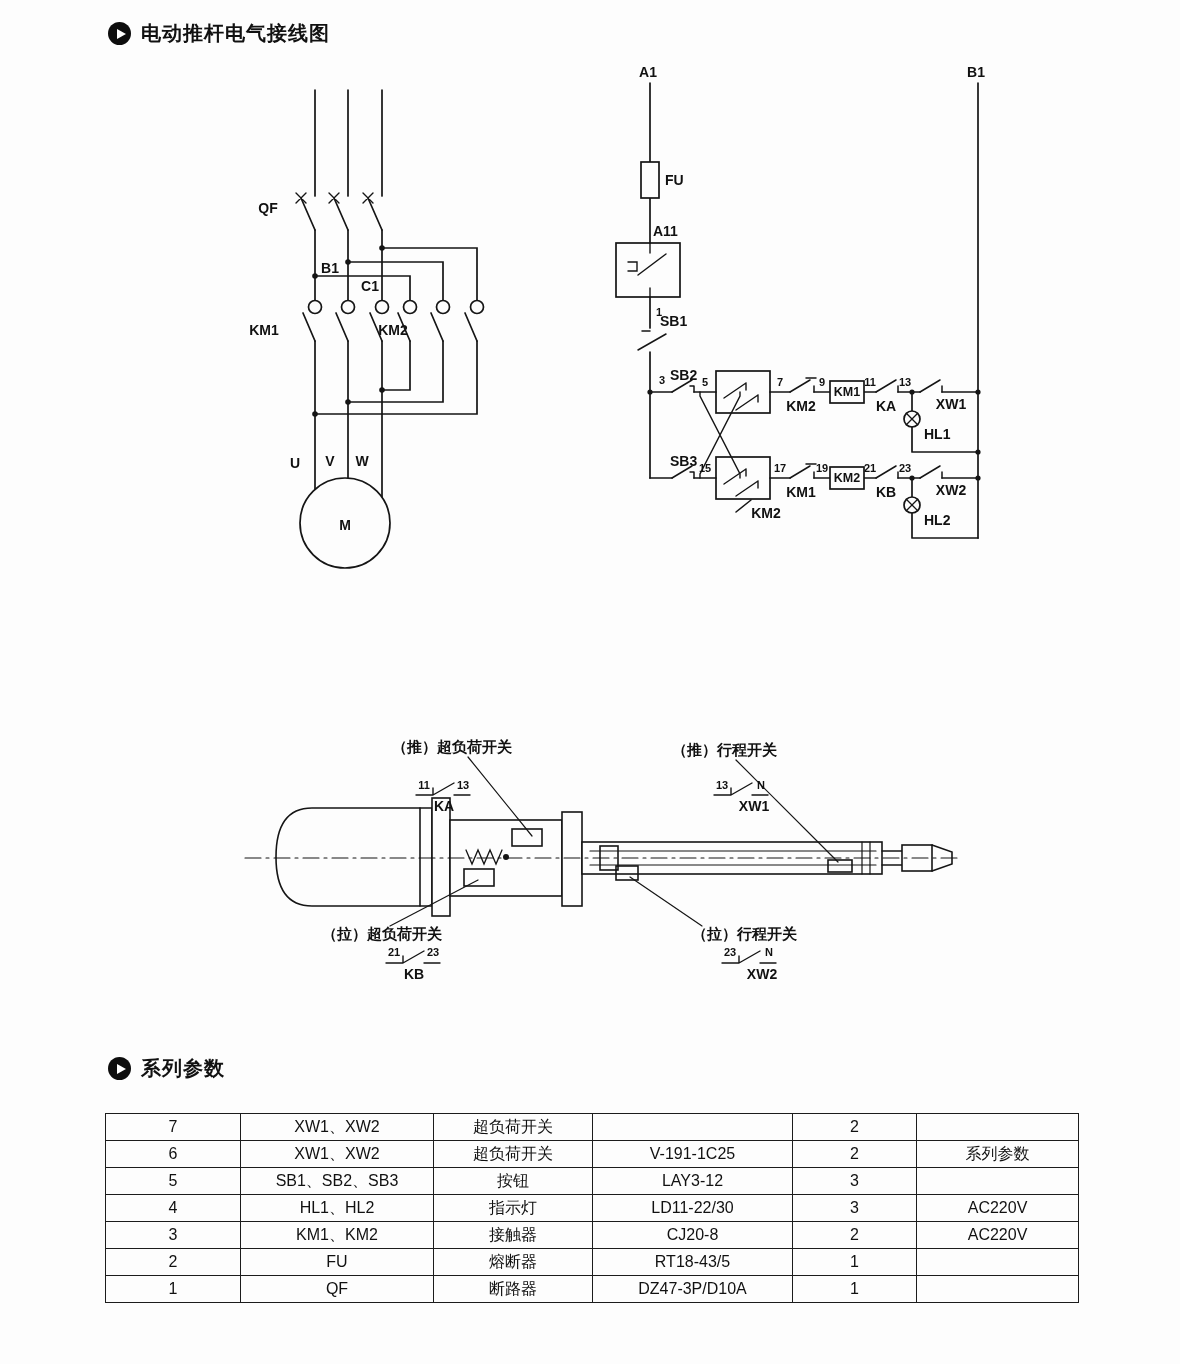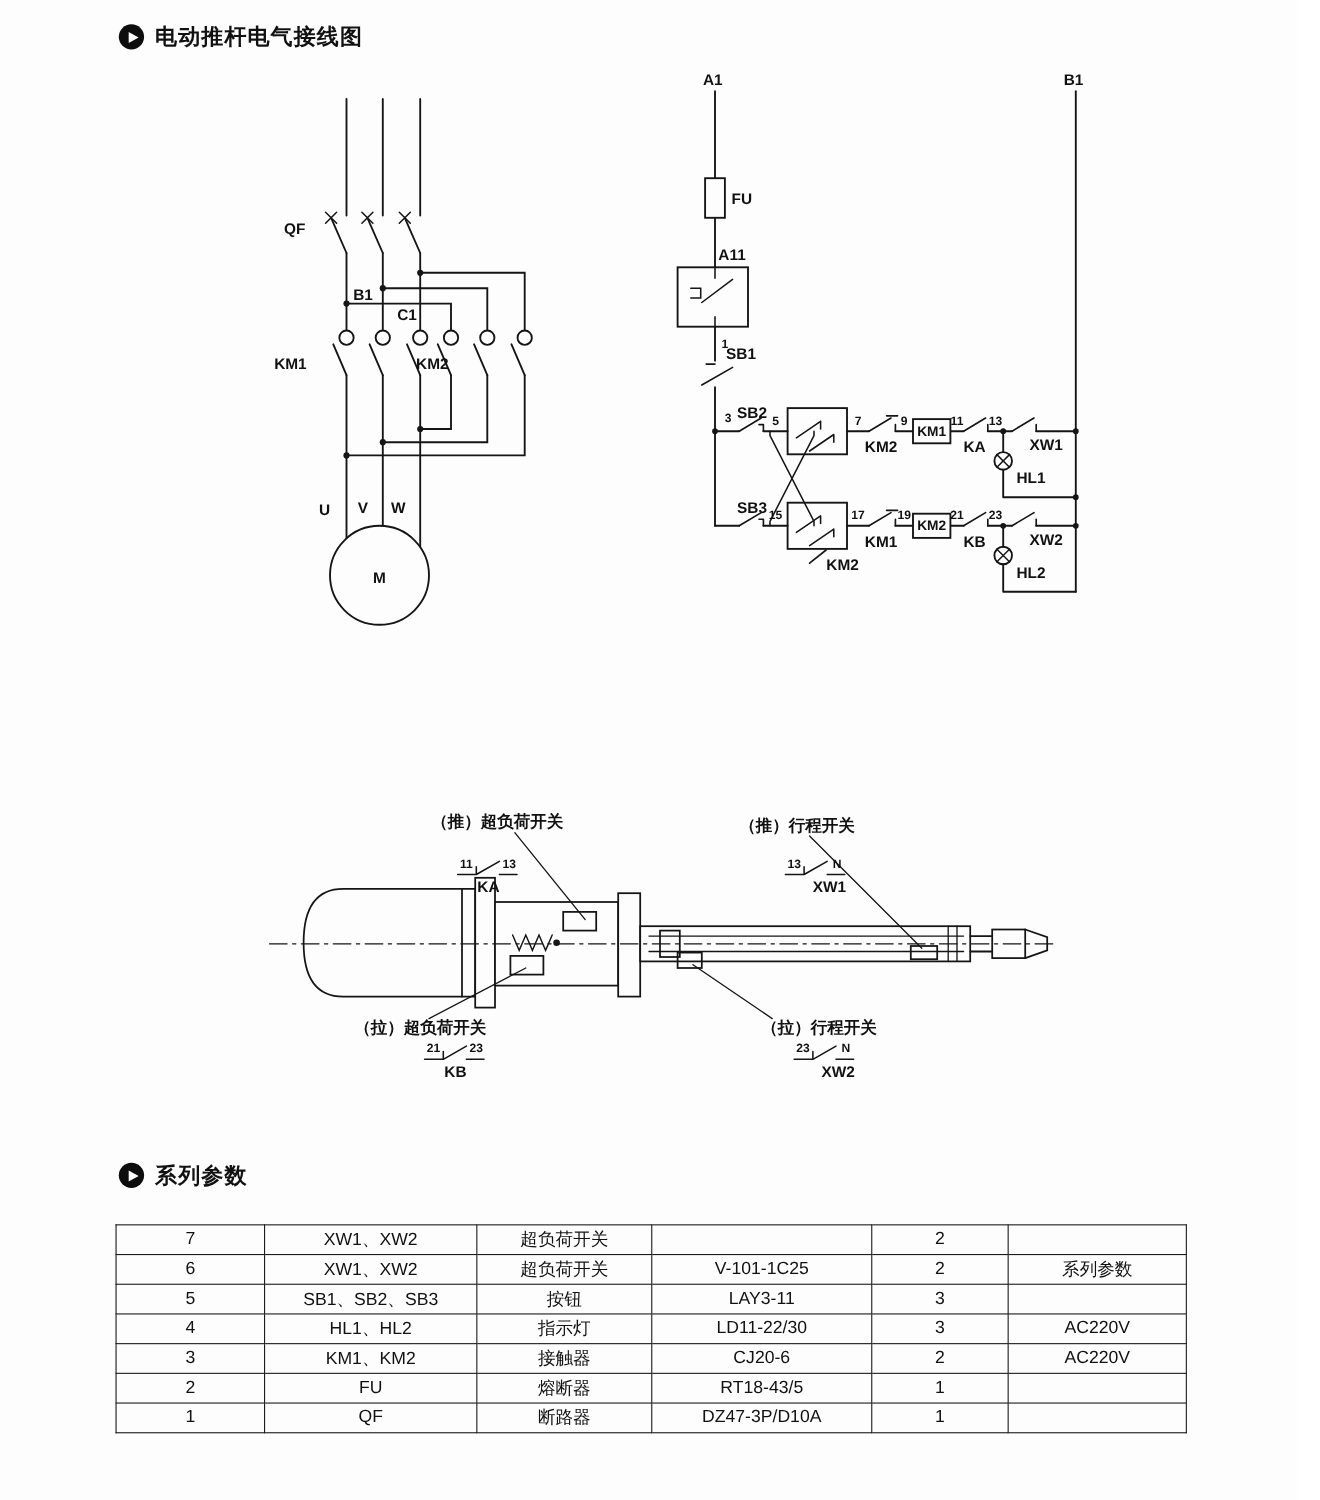--- a/index.html
+++ b/index.html
@@ -304,45 +304,45 @@
         <td>XW1、XW2</td>
         <td>超负荷开关</td>
         <td></td>
         <td>2</td>
         <td></td>
       </tr>
       <tr>
         <td>6</td>
         <td>XW1、XW2</td>
         <td>超负荷开关</td>
-        <td>V-101-1C25</td>
+        <td>V-191-1C25</td>
         <td>2</td>
         <td>系列参数</td>
       </tr>
       <tr>
         <td>5</td>
         <td>SB1、SB2、SB3</td>
         <td>按钮</td>
-        <td>LAY3-11</td>
+        <td>LAY3-12</td>
         <td>3</td>
         <td></td>
       </tr>
       <tr>
         <td>4</td>
         <td>HL1、HL2</td>
         <td>指示灯</td>
         <td>LD11-22/30</td>
         <td>3</td>
         <td>AC220V</td>
       </tr>
       <tr>
         <td>3</td>
         <td>KM1、KM2</td>
         <td>接触器</td>
-        <td>CJ20-6</td>
+        <td>CJ20-8</td>
         <td>2</td>
         <td>AC220V</td>
       </tr>
       <tr>
         <td>2</td>
         <td>FU</td>
         <td>熔断器</td>
         <td>RT18-43/5</td>
         <td>1</td>
         <td></td>

